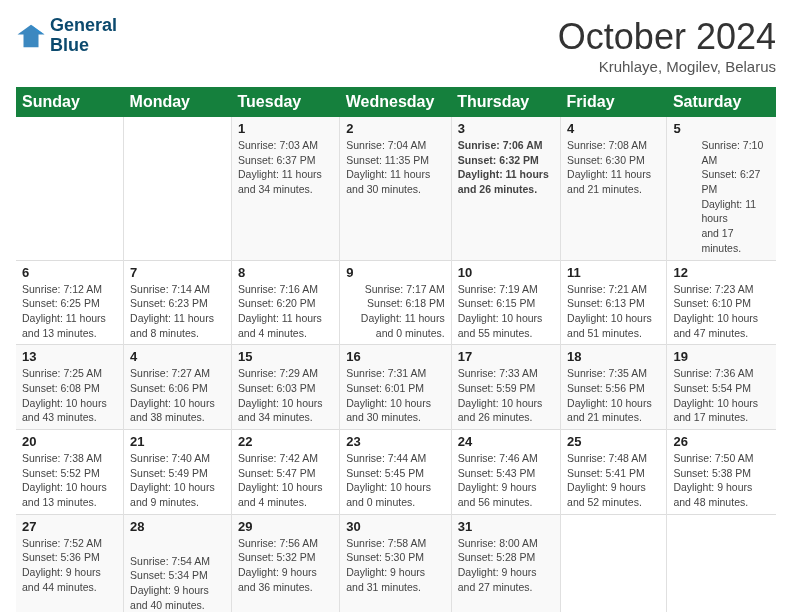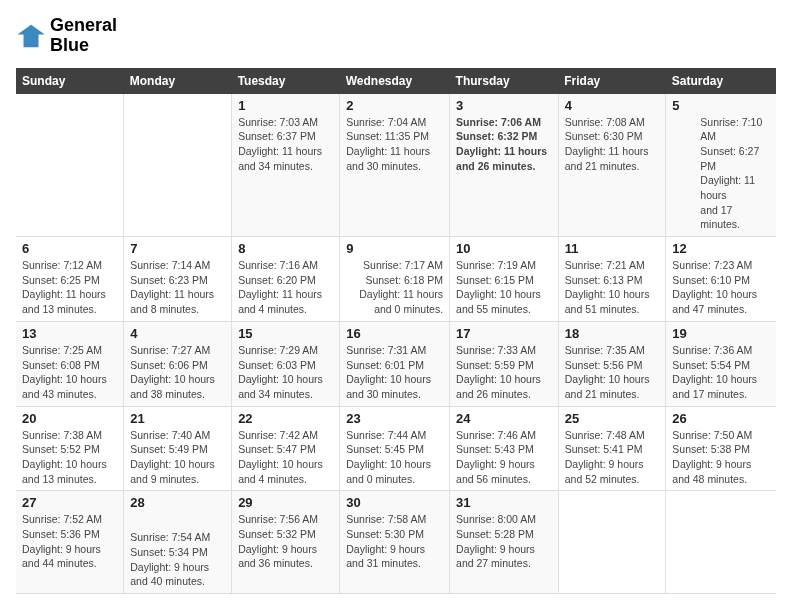--- a/index.html
+++ b/index.html
@@ -21,21 +21,21 @@
       align-items: center;
       gap: 4px;
     }
     .logo-text {
       font-size: 18px;
       font-weight: bold;
       color: #333;
       line-height: 1.1;
     }
     .logo-text span {
-      color: #000000;
+      color: #0c4a6e;
     }
     .logo-bird {
       width: 30px;
       height: 30px;
     }
     .title-block {
       text-align: right;
     }
     .month-title {
       font-size: 36px;
@@ -45,25 +45,25 @@
     .subtitle {
       font-size: 15px;
       color: #555;
     }
     table {
       width: 100%;
       border-collapse: collapse;
       font-size: 11px;
     }
     thead tr th {
-      background-color: #404040;
+      background-color: #15803d;
       color: #fff;
       text-align: left;
       padding: 6px 6px;
-      font-size: 12px;
+      font-size: 16px;
       font-weight: bold;
     }
     tbody tr {
       border-bottom: 1px solid #ddd;
     }
     tbody tr:nth-child(odd) {
       background: #f9f9f9;
     }
     tbody tr:nth-child(even) {
       background: #fff;
@@ -98,20 +98,24 @@
   <div class="logo">
     <svg class="logo-bird" viewBox="0 0 40 40" xmlns="http://www.w3.org/2000/svg">
       <polygon points="20,5 38,18 30,18 30,35 10,35 10,18 2,18" fill="#1a73b5" opacity="0.85"></polygon>
       <polygon points="20,5 38,18 28,14" fill="#2a8fd4" opacity="0.7"></polygon>
     </svg>
     <div class="logo-text">
       <div><span>General</span></div>
       <div><span>Blue</span></div>
     </div>
   </div>
+  <div class="title-block">
+    <div class="month-title">October 2024</div>
+    <div class="subtitle">Kruhlaye, Mogilev, Belarus</div>
+  </div>
 </div>
 
 <table>
   <thead>
     <tr>
     <th>Sunday</th>
         <th>Monday</th>
         <th>Tuesday</th>
         <th>Wednesday</th>
         <th>Thursday</th>

